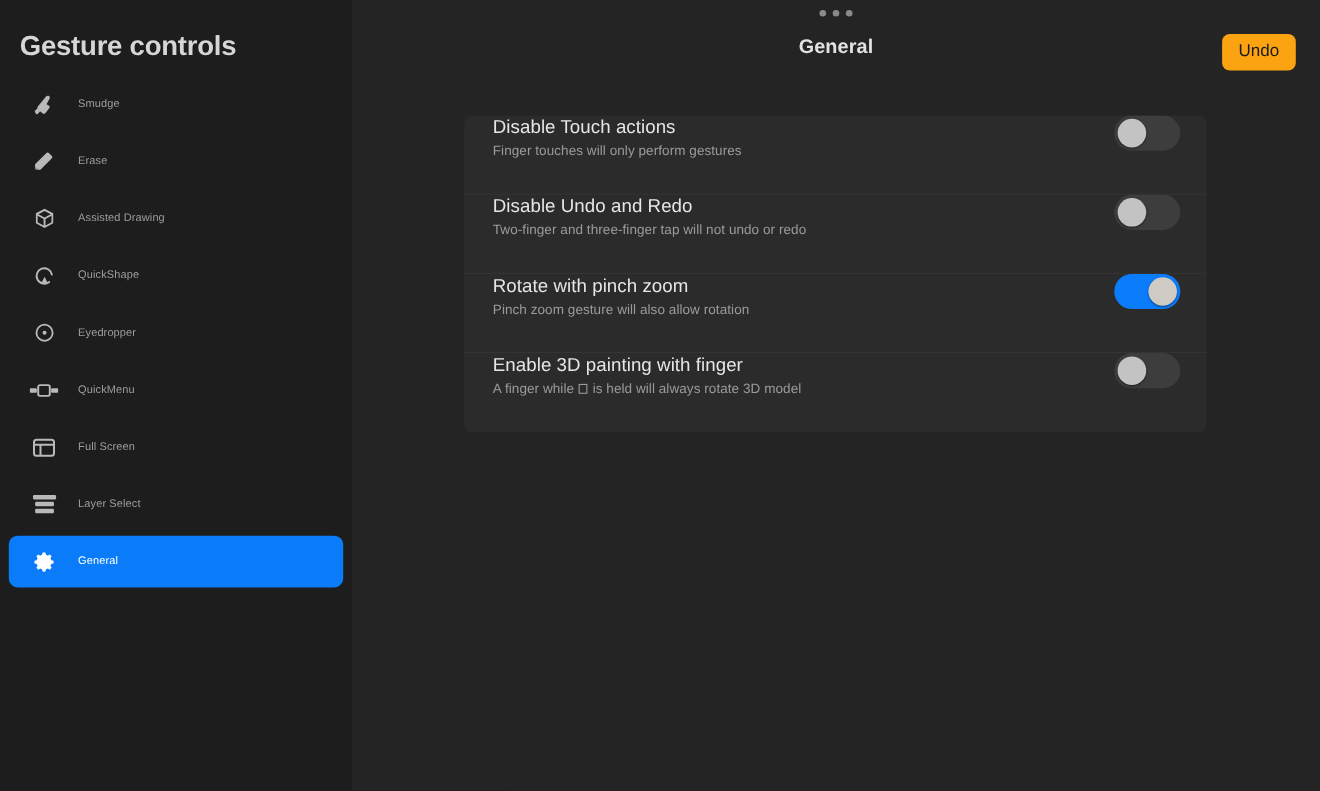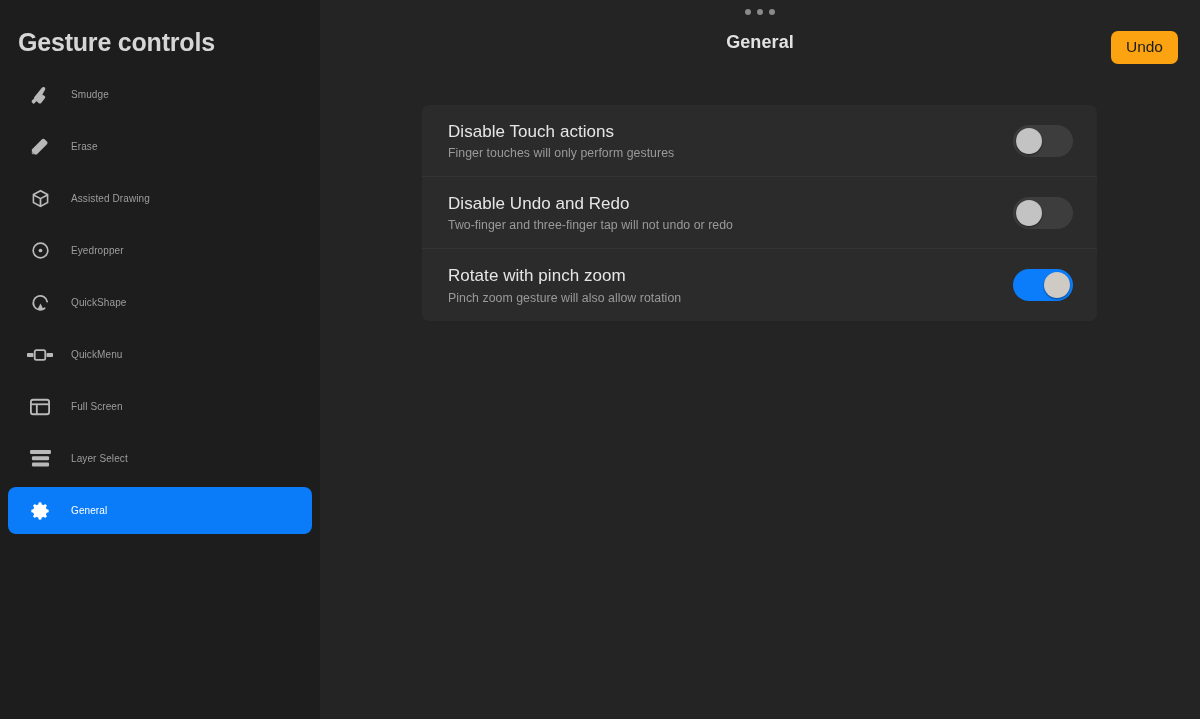--- a/index.html
+++ b/index.html
@@ -80,21 +80,21 @@
   .settings-card {
     position:absolute; left:102px; top:105px;
     width:675px;
     background:#2b2b2b;
     border-radius:7px;
     overflow:hidden;
   }
   .setting-row {
     position:relative;
     height:72px;
-    display:flex; align-items:center;
+    display:flex; 
     padding:0 24px 0 26px;
     border-bottom:1px solid #343434;
   }
   .setting-row:last-child { border-bottom:none; }
   .setting-texts { flex:1 1 auto; }
   .setting-title {
     font-size:17px; color:#e6e6e6; letter-spacing:0.05px;
     line-height:1.25;
   }
   .setting-sub {
@@ -170,36 +170,36 @@
         <span class="nav-ico">
           <svg width="21" height="21" viewBox="0 0 24 24" fill="currentColor">
             <path d="M12 2 3 6.8v10.4L12 22l9-4.8V6.8L12 2zm0 2.3 6.4 3.4L12 11.2 5.6 7.7 12 4.3zM4.8 9.3 11 12.6v6.8l-6.2-3.3V9.3zm8.2 10.1v-6.8l6.2-3.3v6.8L13 19.4z"></path>
           </svg>
         </span>
         <span class="nav-label">Assisted Drawing</span>
       </div>
 
       <div class="nav-item">
         <span class="nav-ico">
+          <svg width="21" height="21" viewBox="0 0 24 24" fill="none" stroke="currentColor" stroke-width="2">
+            <path d="M16.8 18.6A8 8 0 1 1 19.6 11" stroke-linecap="round"></path>
+            <path d="M12 13.2 15.4 20H8.6z" fill="currentColor" stroke="none"></path>
+          </svg>
+        </span>
+        <span class="nav-label">QuickShape</span>
+      </div>
+
+      <div class="nav-item">
+        <span class="nav-ico">
           <svg width="21" height="21" viewBox="0 0 24 24" fill="none" stroke="currentColor" stroke-width="1.9">
             <circle cx="12" cy="12" r="8.4"></circle>
             <circle cx="12" cy="12" r="2.1" fill="currentColor" stroke="none"></circle>
           </svg>
         </span>
         <span class="nav-label">Eyedropper</span>
-      </div>
-
-      <div class="nav-item">
-        <span class="nav-ico">
-          <svg width="21" height="21" viewBox="0 0 24 24" fill="none" stroke="currentColor" stroke-width="2">
-            <path d="M16.8 18.6A8 8 0 1 1 19.6 11" stroke-linecap="round"></path>
-            <path d="M12 13.2 15.4 20H8.6z" fill="currentColor" stroke="none"></path>
-          </svg>
-        </span>
-        <span class="nav-label">QuickShape</span>
       </div>
 
       <div class="nav-item">
         <span class="nav-ico">
           <svg width="26" height="16" viewBox="0 0 32 16" fill="currentColor">
             <rect x="0" y="5.5" width="8" height="5" rx="1"></rect>
             <rect x="24" y="5.5" width="8" height="5" rx="1"></rect>
             <rect x="9.5" y="2" width="13" height="12" rx="2" fill="none" stroke="currentColor" stroke-width="2.2"></rect>
           </svg>
         </span>
@@ -279,18 +279,27 @@
       <div class="setting-row">
         <div class="setting-texts">
           <div class="setting-title">Rotate with pinch zoom</div>
           <div class="setting-sub">Pinch zoom gesture will also allow rotation</div>
         </div>
         <div class="toggle on">
           <span class="knob"></span>
         </div>
       </div>
 
+      <div class="setting-row">
+        <div class="setting-texts">
+          <div class="setting-title">Enable 3D painting with finger</div>
+          <div class="setting-sub"><span>A finger while</span> <span class="tofu"></span> <span>is held will always rotate 3D model</span></div>
+        </div>
+        <div class="toggle">
+          <span class="knob"></span>
+        </div>
+      </div>
 
     </div>
 
 
   </div>
 </div>
 
 </body></html>

